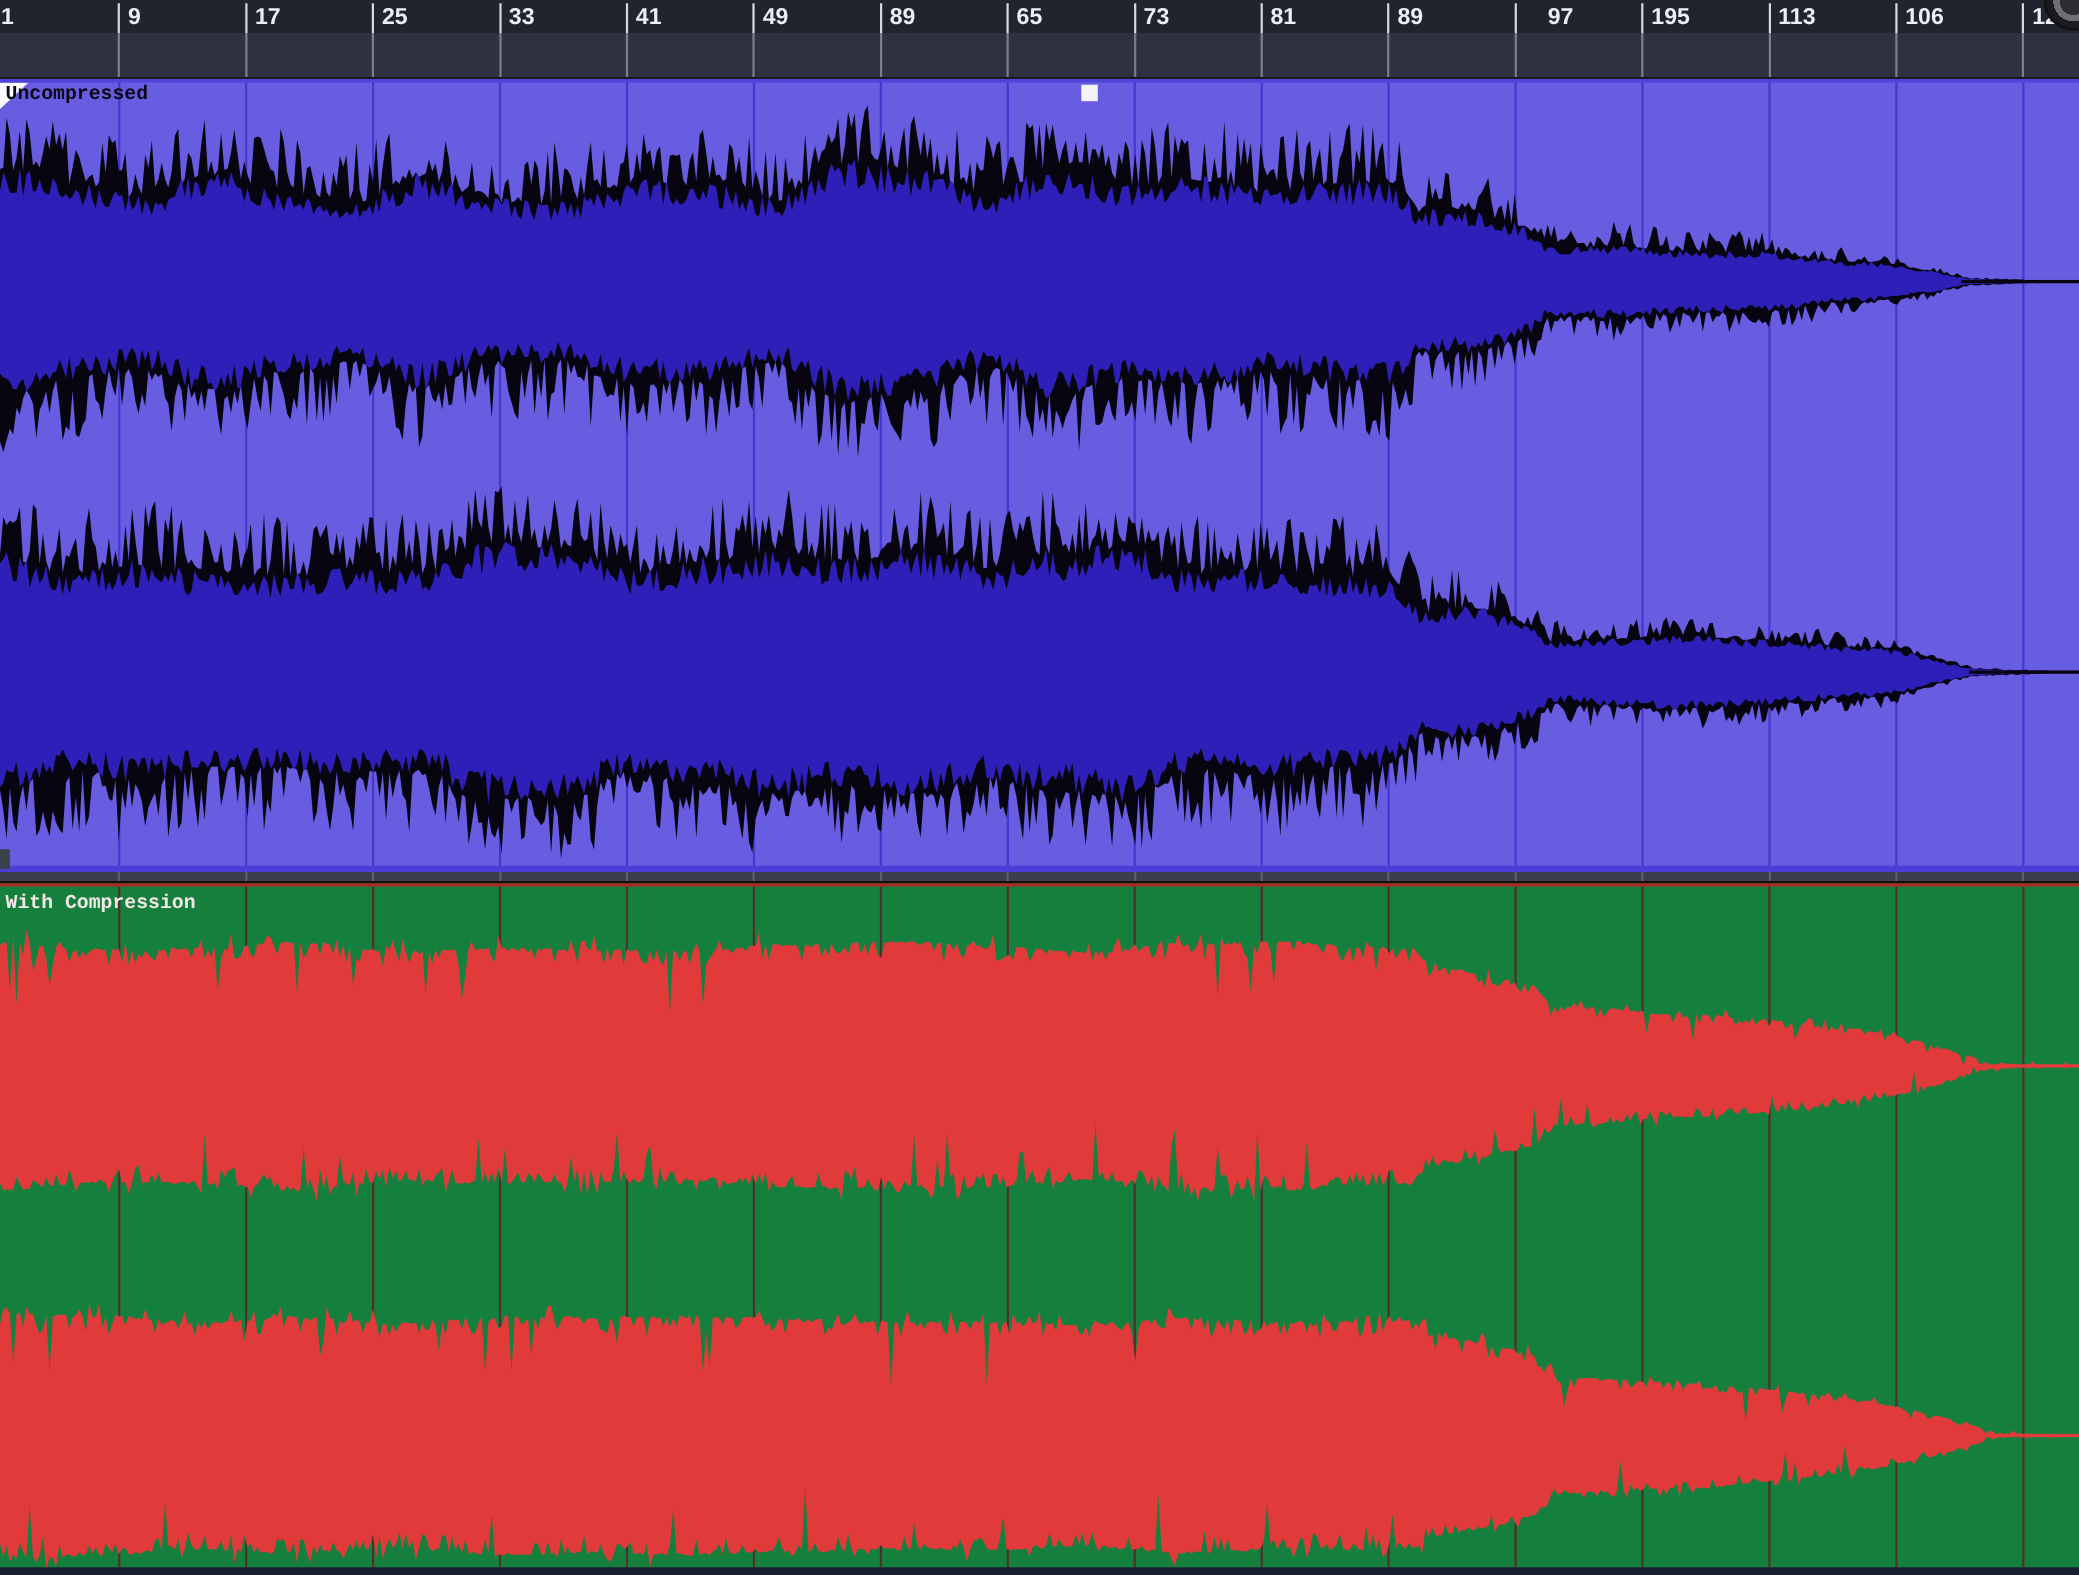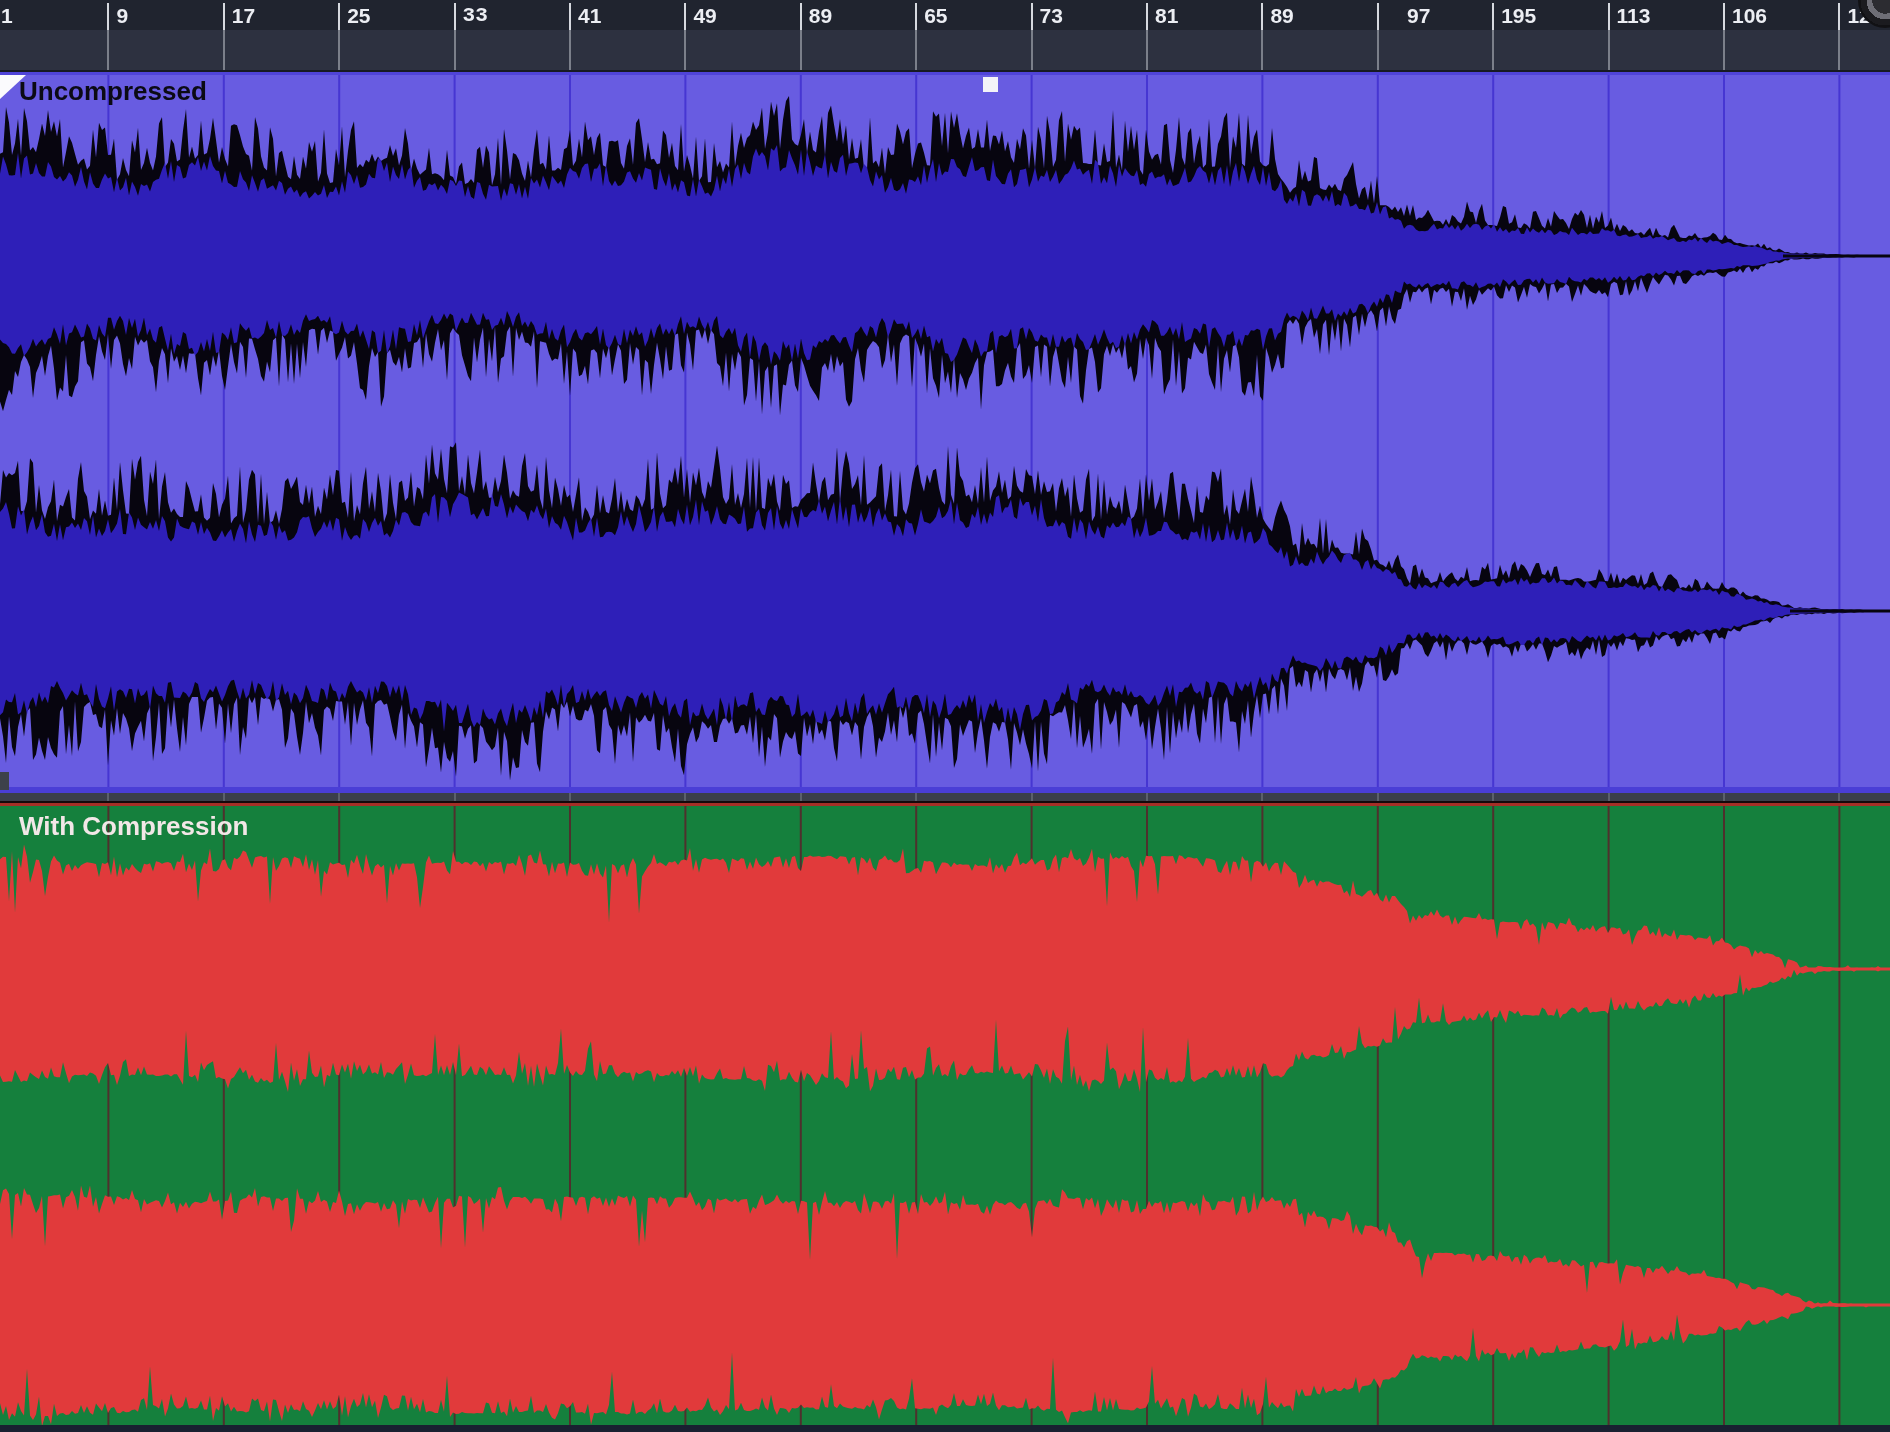--- a/index.html
+++ b/index.html
@@ -18,21 +18,21 @@
   
   .clip{position:absolute;left:0;width:1890px;overflow:hidden;}
   #clip-blue{top:72px;height:721px;}
   #clip-red{top:801px;height:624px;}
   .clip svg{position:absolute;left:0;top:0;display:block;}
   .edge{position:absolute;left:0;width:100%;}
   #blue-top{top:0;height:3px;background:#5044d8;}
   #blue-bottom{bottom:0;height:6px;background:#4a3ed6;}
   #red-top-dark{top:0;height:2px;background:#15090b;}
   #red-top-line{top:2px;height:3px;background:#a52f27;}
-  .clip-label{position:absolute;left:19px;font-size:26px;font-weight:bold;white-space:nowrap;z-index:5;}
+  .clip-label{position:absolute;left:5px;font-size:18px;font-weight:bold;white-space:nowrap;z-index:5;font-family:Liberation Mono, monospace;}
   #label-blue{top:4px;}
   #label-red{top:10px;}
 
   .fade-handle{position:absolute;left:0;top:3px;width:26px;height:24px;background:#fbfbfd;
                clip-path:polygon(0 0,100% 0,0 100%);z-index:4;}
   .sync-square{position:absolute;top:5px;width:15px;height:15px;background:#f3f3f8;z-index:4;}
   .resize-handle{position:absolute;left:0;bottom:3px;width:9px;height:18px;background:#3d414b;z-index:4;}
 
   
   .separator{position:absolute;left:0;top:793px;width:100%;height:8px;background:#3b3f4b;}
@@ -52,21 +52,21 @@
   <div class="ruler">
     <div class="bar-row" id="bar-row">
         <span class="bar-label" style="left: 1px;">1</span>
         <div class="bar-tick" style="left: 107.4px;"></div>
         <span class="bar-label" style="left: 116.4px;">9</span>
         <div class="bar-tick" style="left: 222.8px;"></div>
         <span class="bar-label" style="left: 231.8px;">17</span>
         <div class="bar-tick" style="left: 338.2px;"></div>
         <span class="bar-label" style="left: 347.2px;">25</span>
         <div class="bar-tick" style="left: 453.6px;"></div>
-        <span class="bar-label" style="left: 462.6px; font-family: Liberation Mono, monospace;">33</span>
+        <span class="bar-label" style="left: 462.6px;">33</span>
         <div class="bar-tick" style="left: 569px;"></div>
         <span class="bar-label" style="left: 578px;">41</span>
         <div class="bar-tick" style="left: 684.4px;"></div>
         <span class="bar-label" style="left: 693.4px;">49</span>
         <div class="bar-tick" style="left: 799.8px;"></div>
         <span class="bar-label" style="left: 808.8px;">89</span>
         <div class="bar-tick" style="left: 915.2px;"></div>
         <span class="bar-label" style="left: 924.2px;">65</span>
         <div class="bar-tick" style="left: 1030.6px;"></div>
         <span class="bar-label" style="left: 1039.6px;">73</span>

